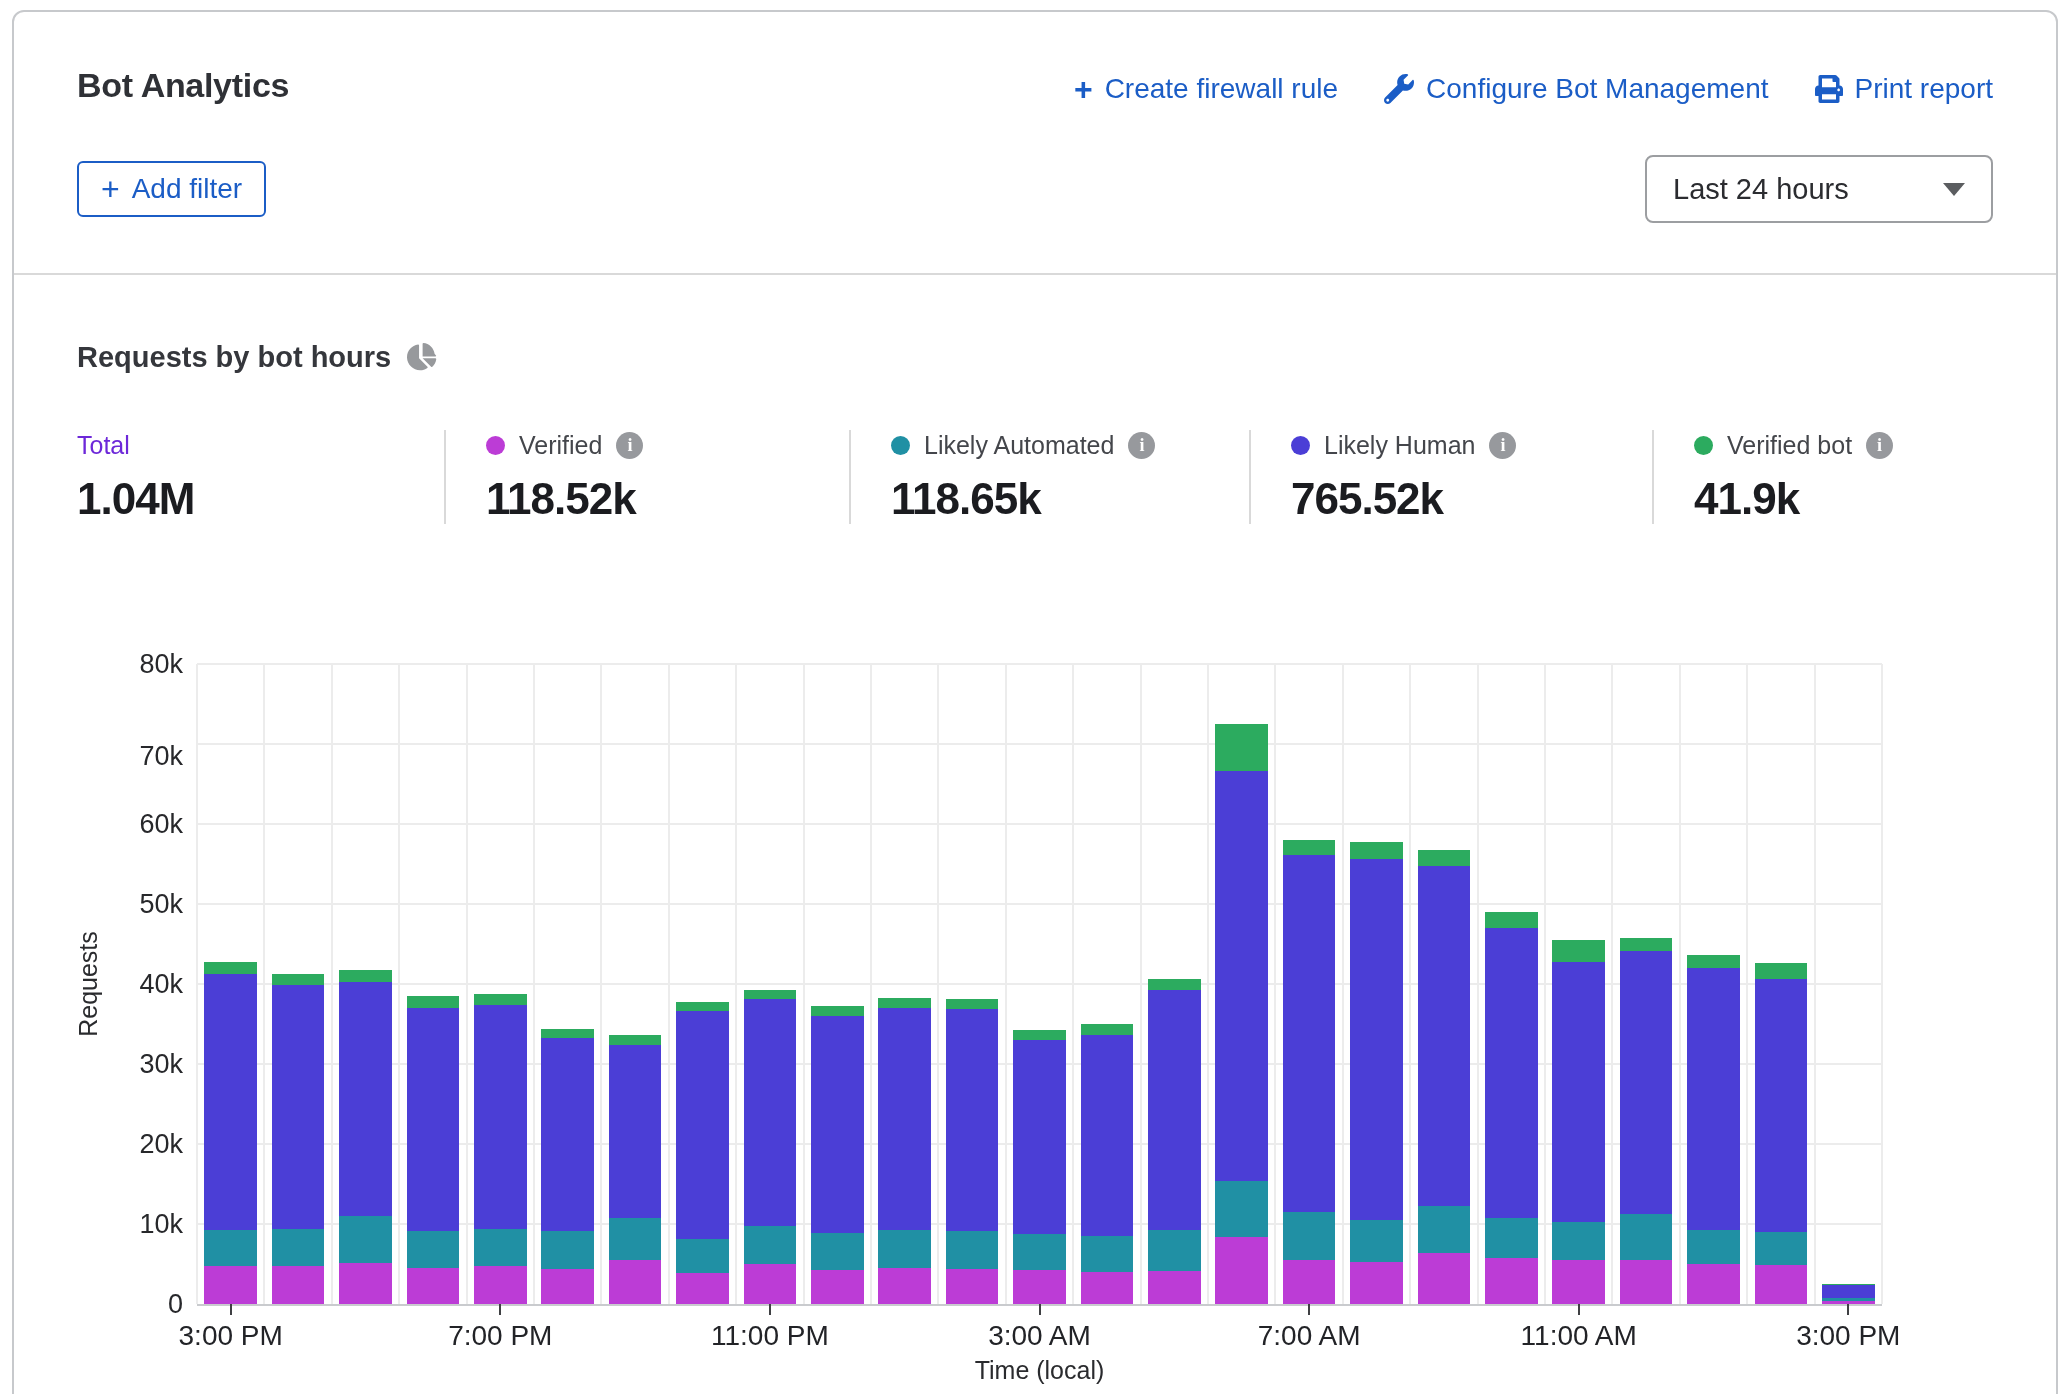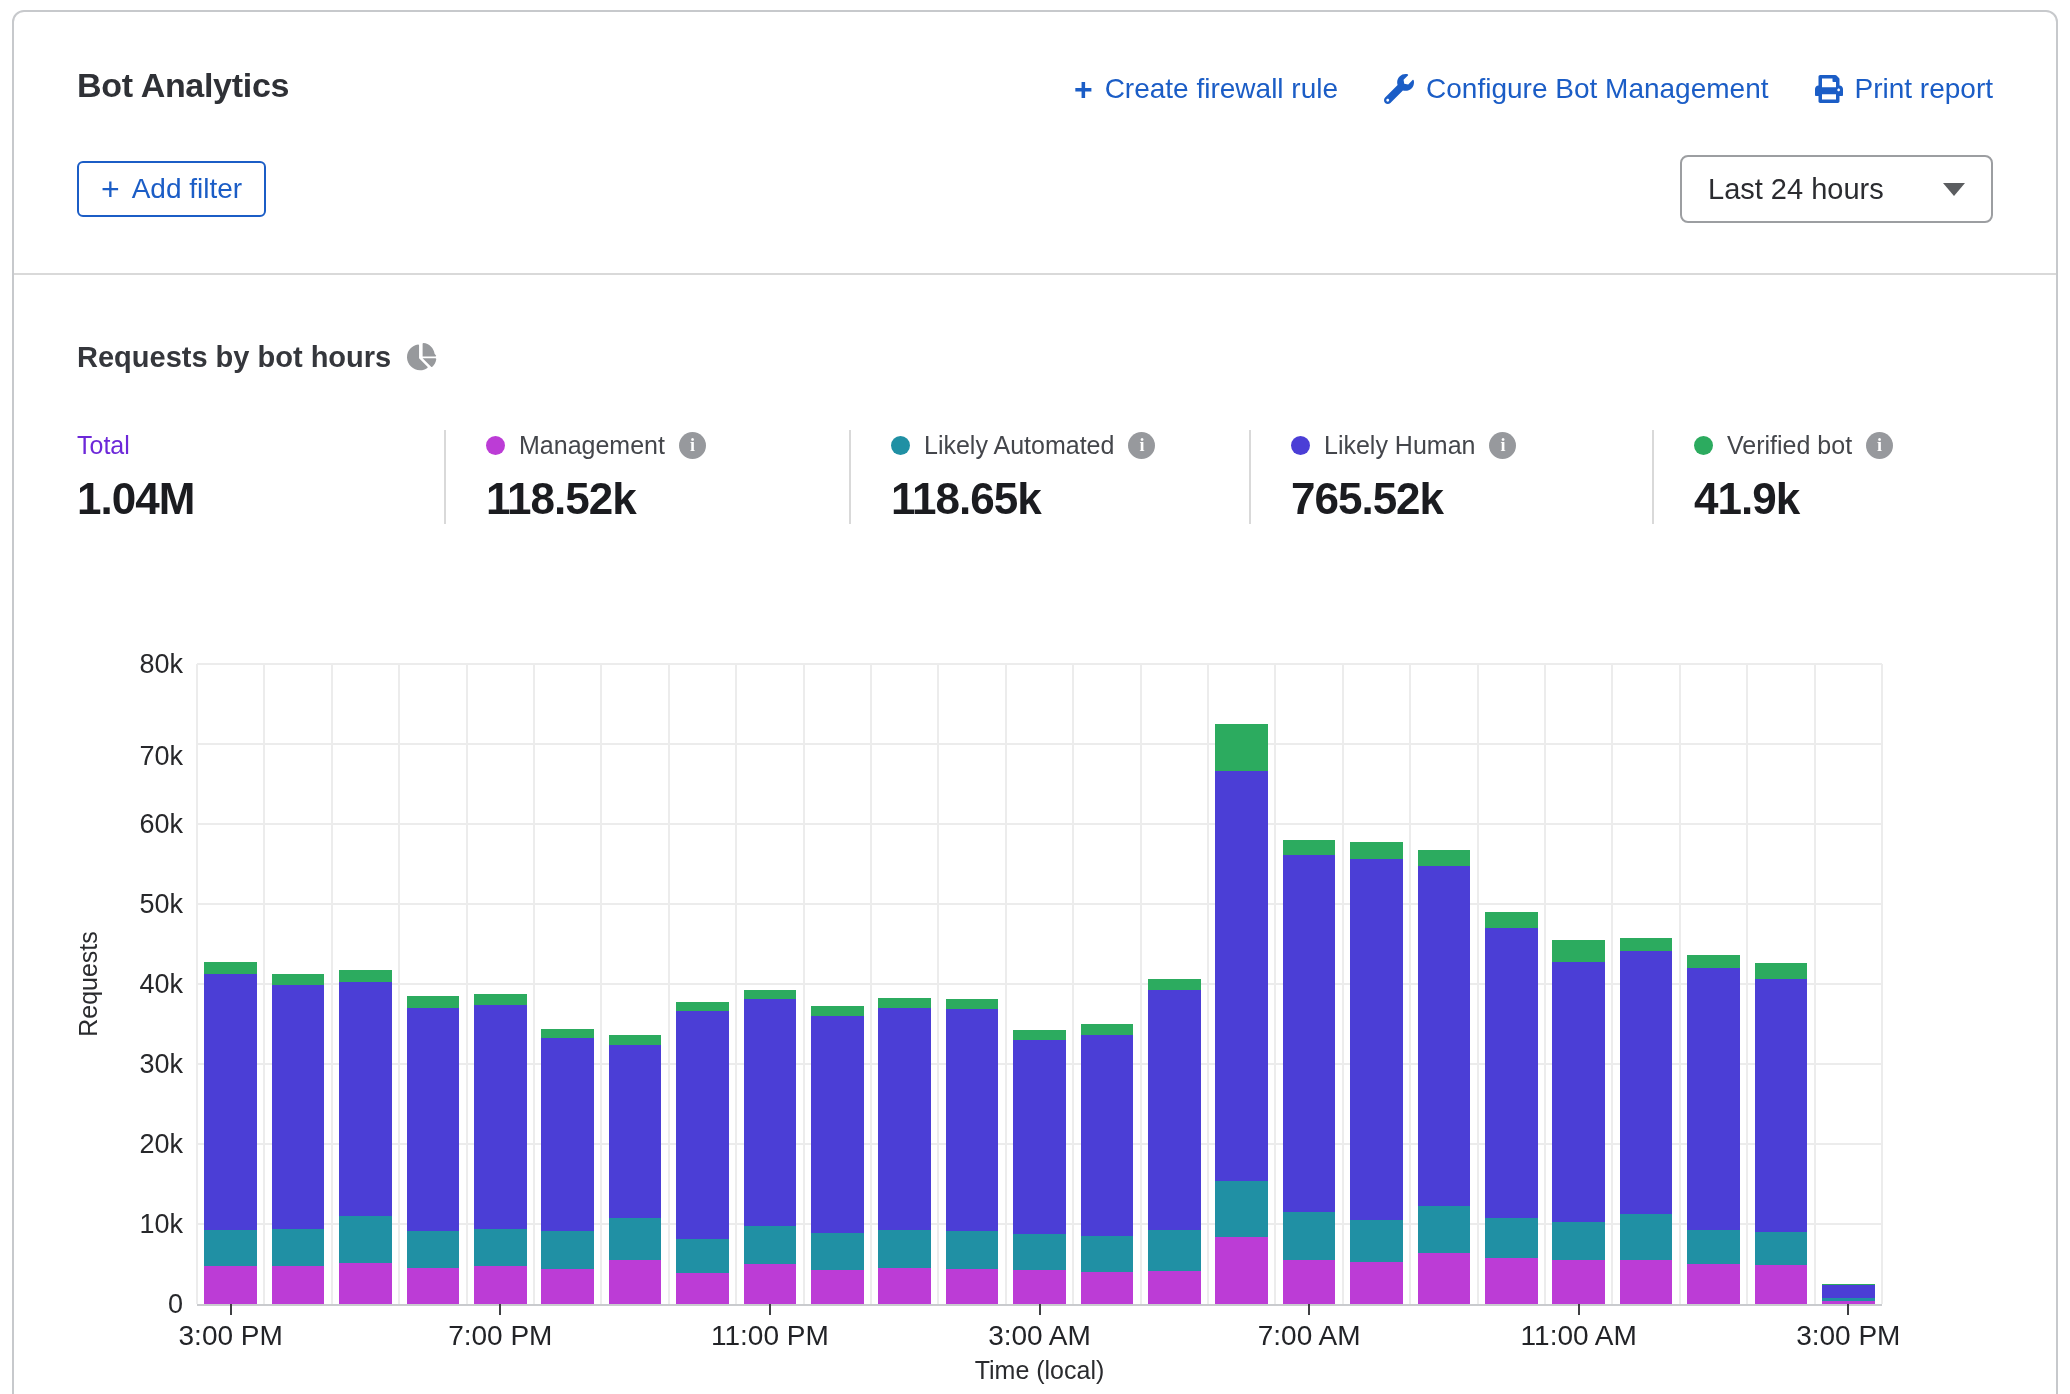--- a/index.html
+++ b/index.html
@@ -12,21 +12,21 @@
   .page-title{margin:0;font-size:34px;font-weight:700;color:#2f3136;letter-spacing:-.3px;}
   .header-links{display:flex;gap:46px;align-items:center;margin-top:6px;}
   .hlink{display:flex;align-items:center;gap:12px;color:#1b5dc6;font-size:28px;cursor:pointer;text-decoration:none;}
   .hlink .glyph{font-size:32px;font-weight:700;line-height:1;}
   .hlink svg{display:block;}
   .filter-row{display:flex;justify-content:space-between;align-items:center;margin-top:50px;}
   .add-filter-btn{display:flex;align-items:center;gap:12px;background:#fff;border:2px solid #1b5dc6;
     border-radius:6px;color:#1b5dc6;font-size:28px;padding:10px 22px;cursor:pointer;
     font-family:inherit;}
   .add-filter-btn .glyph{font-size:32px;font-weight:500;line-height:1;}
-  .dropdown{box-sizing:border-box;width:313px;height:68px;border:2px solid #9c9ea1;border-radius:8px;
+  .dropdown{box-sizing:border-box;width:348px;height:68px;border:2px solid #9c9ea1;border-radius:8px;
     display:flex;align-items:center;justify-content:space-between;padding:0 26px;cursor:pointer;}
   .dropdown-value{font-size:29px;color:#2b2c30;}
   .caret{width:0;height:0;border-left:11px solid transparent;border-right:11px solid transparent;
     border-top:13px solid #5b5d60;}
   
   .card-body{padding:64px 63px 0;}
   .section-title-row{display:flex;align-items:center;gap:16px;}
   .section-title{margin:0;font-size:29px;font-weight:700;color:#35373c;}
   
   .stats-row{display:flex;margin-top:54px;}
@@ -117,21 +117,21 @@
     <div class="stats-row">
       <div class="stat stat-0">
         <div class="stat-label-row">
           <span class="stat-label">Total</span>
         </div>
         <div class="stat-value">1.04M</div>
       </div>
       <div class="stat stat-1">
         <div class="stat-label-row">
           <span class="dot" style="background: rgb(188, 60, 214);"></span>
-          <span class="stat-label">Management</span>
+          <span class="stat-label">Verified</span>
           <span class="info"></span>
         </div>
         <div class="stat-value">118.52k</div>
       </div>
       <div class="stat stat-2">
         <div class="stat-label-row">
           <span class="dot" style="background: rgb(32, 144, 164);"></span>
           <span class="stat-label">Likely Automated</span>
           <span class="info"></span>
         </div>

